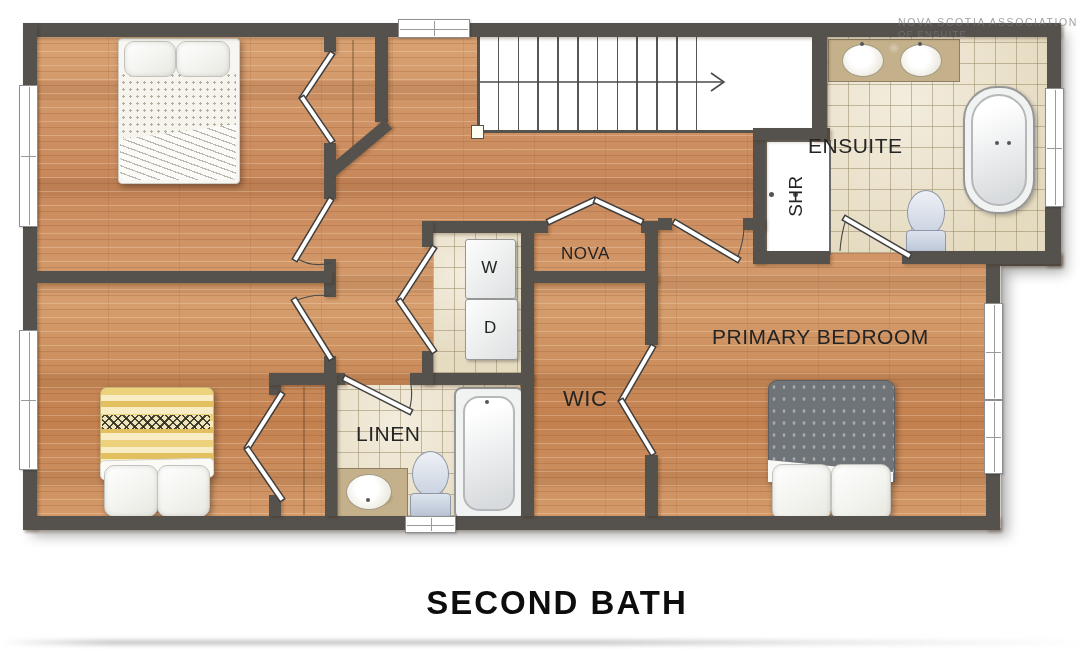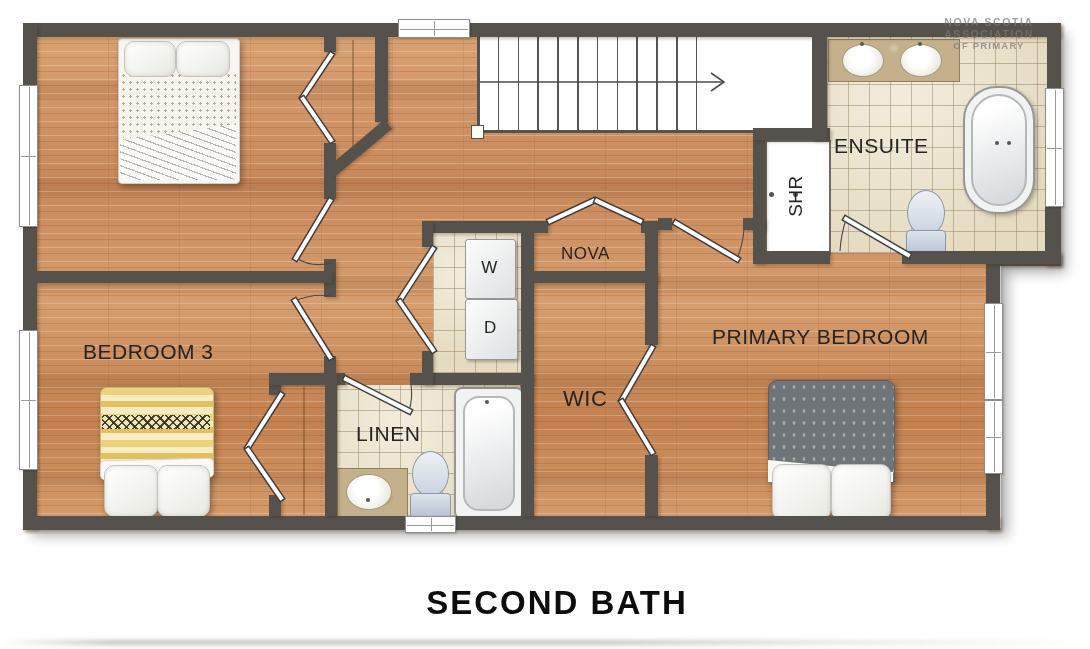--- a/index.html
+++ b/index.html
@@ -46,21 +46,21 @@
   .dot{background:#555;border-radius:50%;}
   
   .treads{background-image:repeating-linear-gradient(90deg,#56565a 0 1.6px, rgba(0,0,0,0) 1.6px 19.8px);}
   
   #watermark{z-index:8;pointer-events:none;}
   #watermark .logoRow{display:flex;align-items:flex-start;}
   #watermark .wmLetter{font-size:64px;font-weight:700;line-height:62px;letter-spacing:-3px;color:rgba(118,118,118,.55);}
   #watermark .house{width:50px;height:56px;margin:2px 2px 0 4px;background:rgba(95,95,95,.58);
      clip-path:polygon(50% 0%,100% 40%,100% 100%,0% 100%,0% 40%);position:relative;}
   #watermark .house span{position:absolute;left:0;right:0;top:16px;text-align:center;color:#fff;font-size:26px;}
-  #watermark .wmSub{color:rgba(120,120,120,.7);font-size:10.5px;font-weight:700;letter-spacing:1.6px;text-align:center;width:182px;}
+  #watermark .wmSub{color:rgba(120,120,120,.7);font-size:10.5px;font-weight:400;letter-spacing:1.6px;width:182px;}
   #watermark .wmSub2{font-size:9.5px;letter-spacing:1.2px;}
   #title{z-index:7;color:#0d0d0d;font-size:33px;font-weight:800;letter-spacing:2px;white-space:nowrap;}
   .shadowRect{box-shadow:7px 8px 12px rgba(0,0,0,.30);}
   svg{pointer-events:none;}
 </style>
 </head>
 <body>
 
 <div id="canvas">
 
@@ -234,31 +234,30 @@
       <line x1="652" y1="348" x2="622" y2="400" stroke="#3f3f3f" stroke-width="7"></line>
       <line x1="652" y1="348" x2="622" y2="400" stroke="#ffffff" stroke-width="4"></line>
       <line x1="652" y1="452" x2="622" y2="402" stroke="#3f3f3f" stroke-width="7"></line>
       <line x1="652" y1="452" x2="622" y2="402" stroke="#ffffff" stroke-width="4"></line>
 
       <line x1="908" y1="255" x2="846" y2="219" stroke="#3f3f3f" stroke-width="7"></line>
       <line x1="908" y1="255" x2="846" y2="219" stroke="#ffffff" stroke-width="4"></line>
     </g>
   </svg>
 
-  <div class="abs label" style="left:83px;top:340px;">BEDROOM 3</div>
   <div class="abs label" style="left:712px;top:325px;">PRIMARY BEDROOM</div>
-  <div class="abs label" style="left:834px;top:134px;">ENSUITE</div>
+  <div class="abs label" style="left:808px;top:134px;">ENSUITE</div>
   <div class="abs label" style="left:356px;top:422px;">LINEN</div>
   <div class="abs label" style="left:563px;top:386px;font-size:22px;">WIC</div>
   <div class="abs label label-sm" style="left:561px;top:244px;">NOVA</div>
   <div class="abs label" style="left:769px;top:185px;width:54px;height:22px;text-align:center;font-size:19px;transform:rotate(-90deg);">SHR</div>
   <div class="abs label label-sm" style="left:465px;top:258px;width:49px;text-align:center;z-index:7;">W</div>
   <div class="abs label label-sm" style="left:465px;top:318px;width:51px;text-align:center;z-index:7;">D</div>
 
   <div id="watermark" class="abs" style="left:898px;top:16px;width:182px;">
     <div class="wmSub">NOVA SCOTIA ASSOCIATION</div>
-    <div class="wmSub wmSub2">OF PRIMARY</div>
+    <div class="wmSub wmSub2">OF ENSUITE</div>
   </div>
 
   <div id="title" class="abs" style="left:557px;top:584px;transform:translateX(-50%);">SECOND BATH</div>
 
   <div class="abs" style="left:0;top:640px;width:1090px;height:5px;filter:blur(2px);background:linear-gradient(90deg, rgba(160,160,160,0) 0%, rgba(150,150,150,.55) 10%, rgba(150,150,150,.55) 55%, rgba(170,170,170,.3) 75%, rgba(180,180,180,0) 100%);z-index:7;"></div>
 </div>
 
 </body></html>

